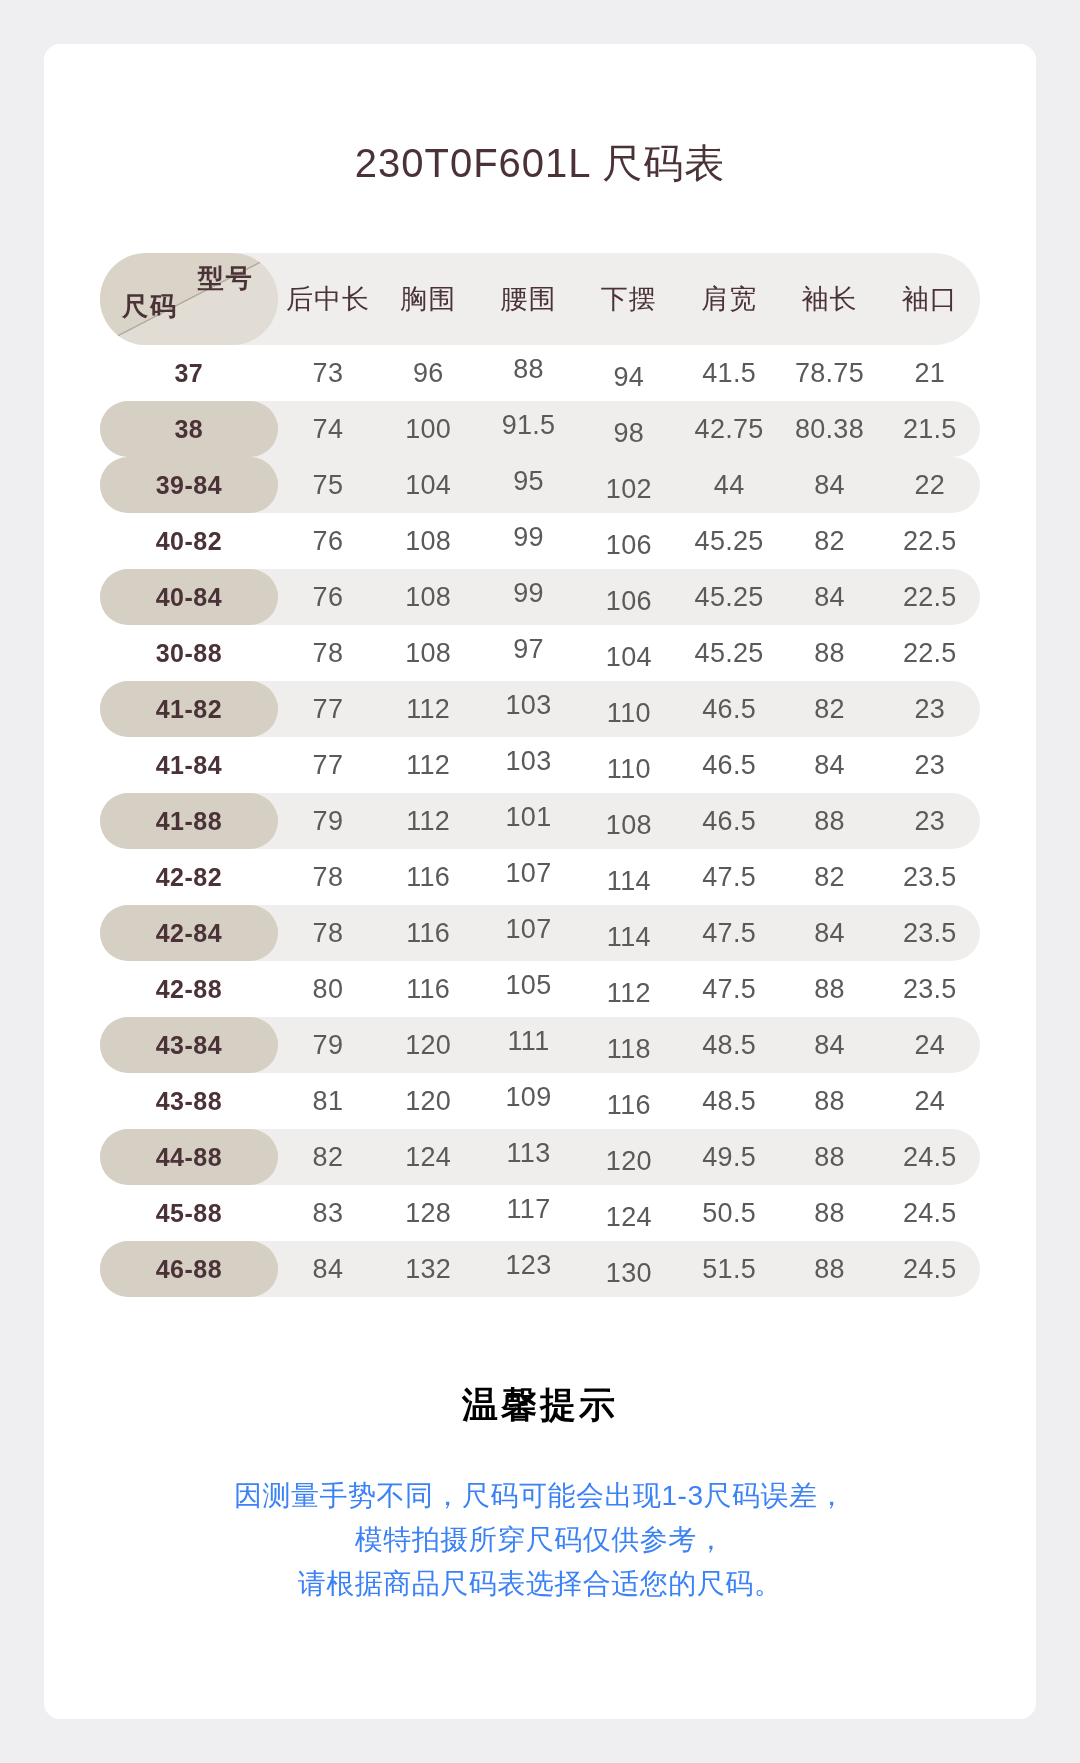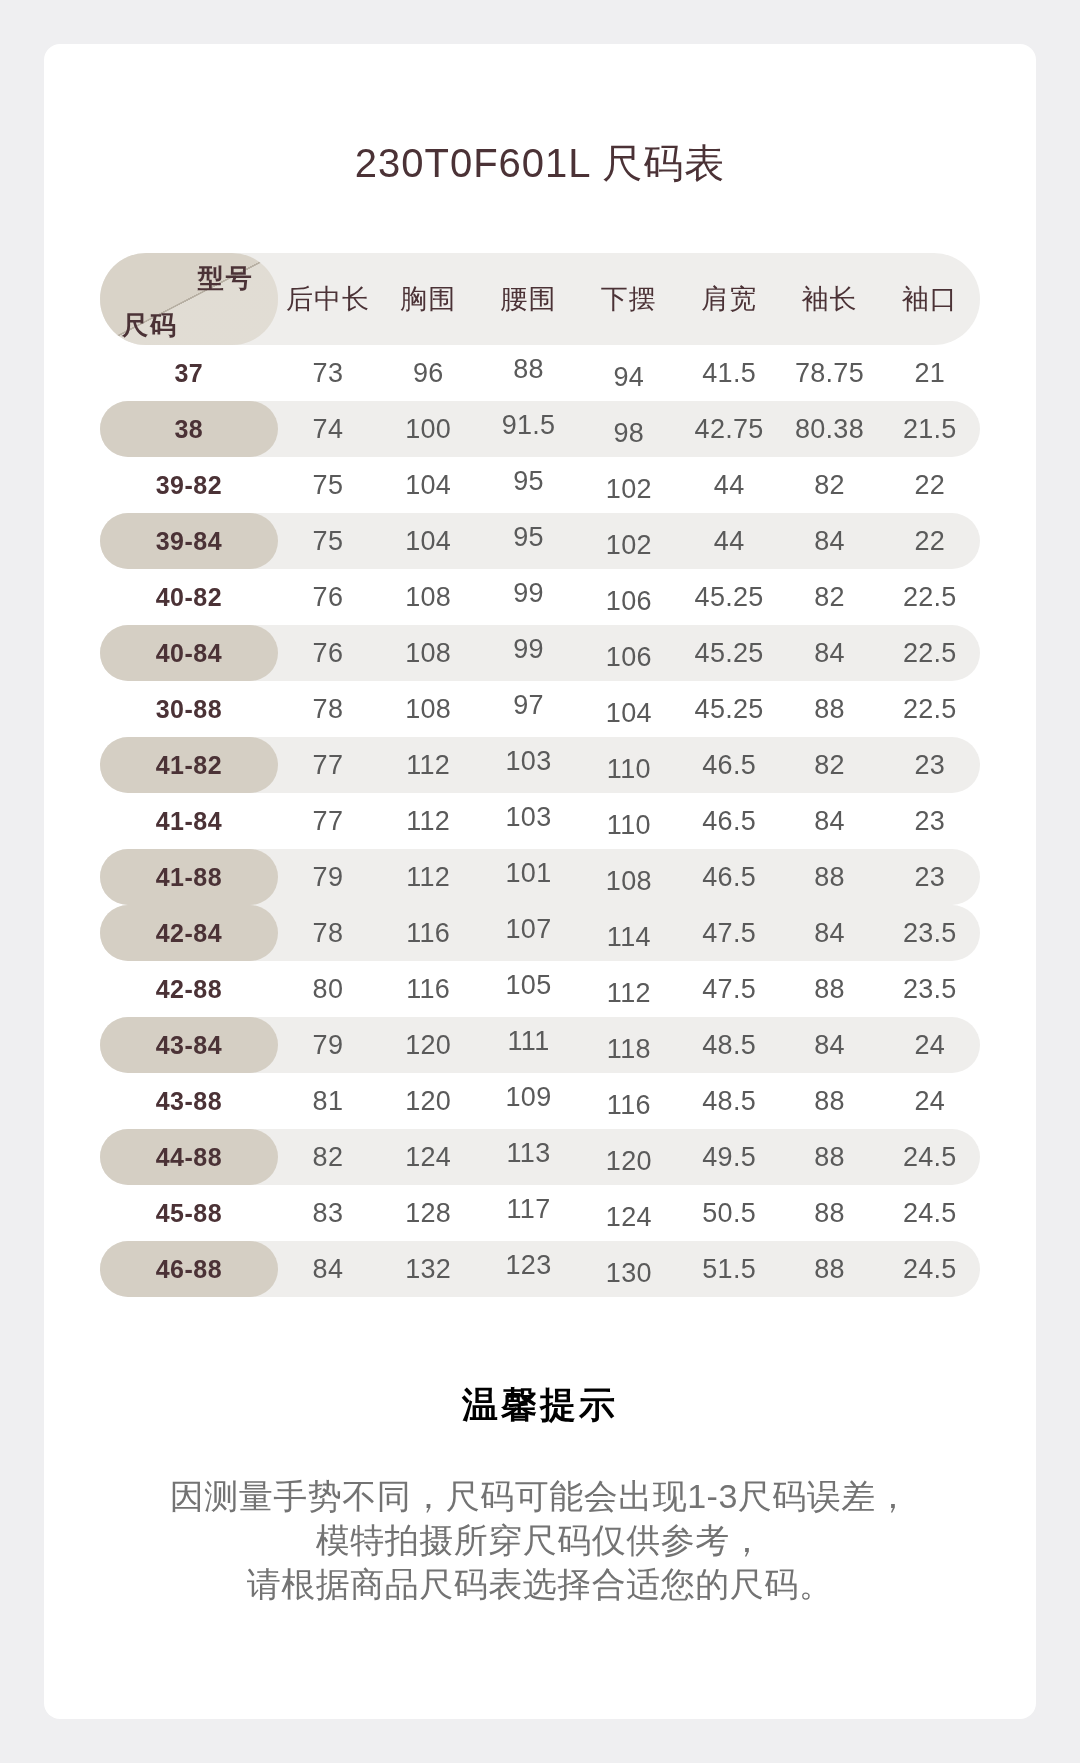--- a/index.html
+++ b/index.html
@@ -103,21 +103,21 @@
     position: absolute;
     top: 8px;
     right: 24px;
     font-size: 26px;
     color: #4b3236;
     letter-spacing: 2px;
     margin-left: 18px;
   }
   .split-cell .sc-bot {
     position: absolute;
-    bottom: 2px;
+    bottom: 21px;
     left: 22px;
     font-size: 26px;
     color: #4b3236;
     letter-spacing: 2px;
   }
 
   tbody tr td {
     padding: 0;
     height: 56px;
     vertical-align: middle;
@@ -166,22 +166,22 @@
     text-align: center;
   }
   .tips-title {
     font-size: 36px;
     font-weight: bold;
     color: #000000;
     letter-spacing: 3px;
     margin-bottom: 44px;
   }
   .tips-line {
-    font-size: 34px;
-    color: #737373;
+    font-size: 28px;
+    color: #3b82f6;
     line-height: 44px;
     letter-spacing: 0.5px;
   }
 </style>
 </head>
 <body>
 
 <div class="page">
   <div class="card">
 
@@ -248,32 +248,20 @@
               <span class="size-pill">38</span>
             </td>
             <td><span class="val ">74</span></td>
             <td><span class="val ">100</span></td>
             <td><span class="val val-a">91.5</span></td>
             <td><span class="val val-b">98</span></td>
             <td><span class="val ">42.75</span></td>
             <td><span class="val ">80.38</span></td>
             <td><span class="val ">21.5</span></td>
           </tr>
-          <tr>
-            <td>
-              <span class="size-pill">39-82</span>
-            </td>
-            <td><span class="val ">75</span></td>
-            <td><span class="val ">104</span></td>
-            <td><span class="val val-a">95</span></td>
-            <td><span class="val val-b">102</span></td>
-            <td><span class="val ">44</span></td>
-            <td><span class="val ">82</span></td>
-            <td><span class="val ">22</span></td>
-          </tr>
           <tr class="alt">
             <td>
               <span class="size-pill">39-84</span>
             </td>
             <td><span class="val ">75</span></td>
             <td><span class="val ">104</span></td>
             <td><span class="val val-a">95</span></td>
             <td><span class="val val-b">102</span></td>
             <td><span class="val ">44</span></td>
             <td><span class="val ">84</span></td>
@@ -344,20 +332,32 @@
               <span class="size-pill">41-88</span>
             </td>
             <td><span class="val ">79</span></td>
             <td><span class="val ">112</span></td>
             <td><span class="val val-a">101</span></td>
             <td><span class="val val-b">108</span></td>
             <td><span class="val ">46.5</span></td>
             <td><span class="val ">88</span></td>
             <td><span class="val ">23</span></td>
           </tr>
+          <tr>
+            <td>
+              <span class="size-pill">42-82</span>
+            </td>
+            <td><span class="val ">78</span></td>
+            <td><span class="val ">116</span></td>
+            <td><span class="val val-a">107</span></td>
+            <td><span class="val val-b">114</span></td>
+            <td><span class="val ">47.5</span></td>
+            <td><span class="val ">82</span></td>
+            <td><span class="val ">23.5</span></td>
+          </tr>
           <tr class="alt">
             <td>
               <span class="size-pill">42-84</span>
             </td>
             <td><span class="val ">78</span></td>
             <td><span class="val ">116</span></td>
             <td><span class="val val-a">107</span></td>
             <td><span class="val val-b">114</span></td>
             <td><span class="val ">47.5</span></td>
             <td><span class="val ">84</span></td>

